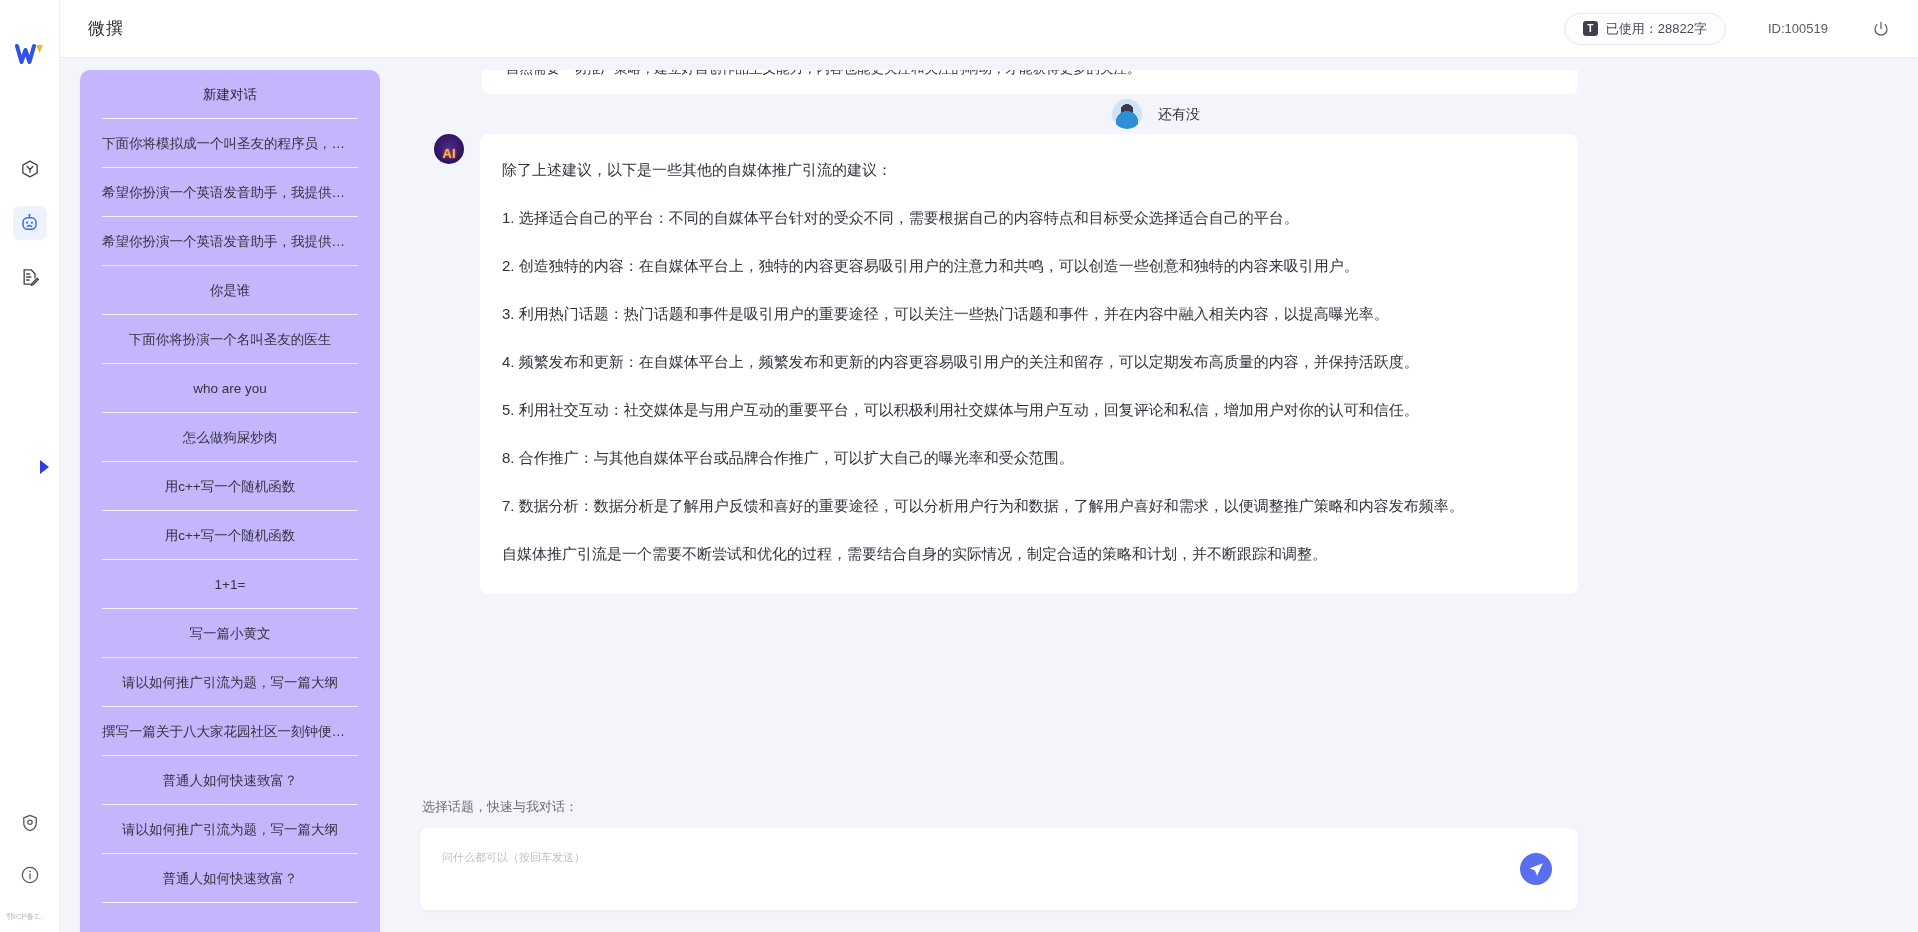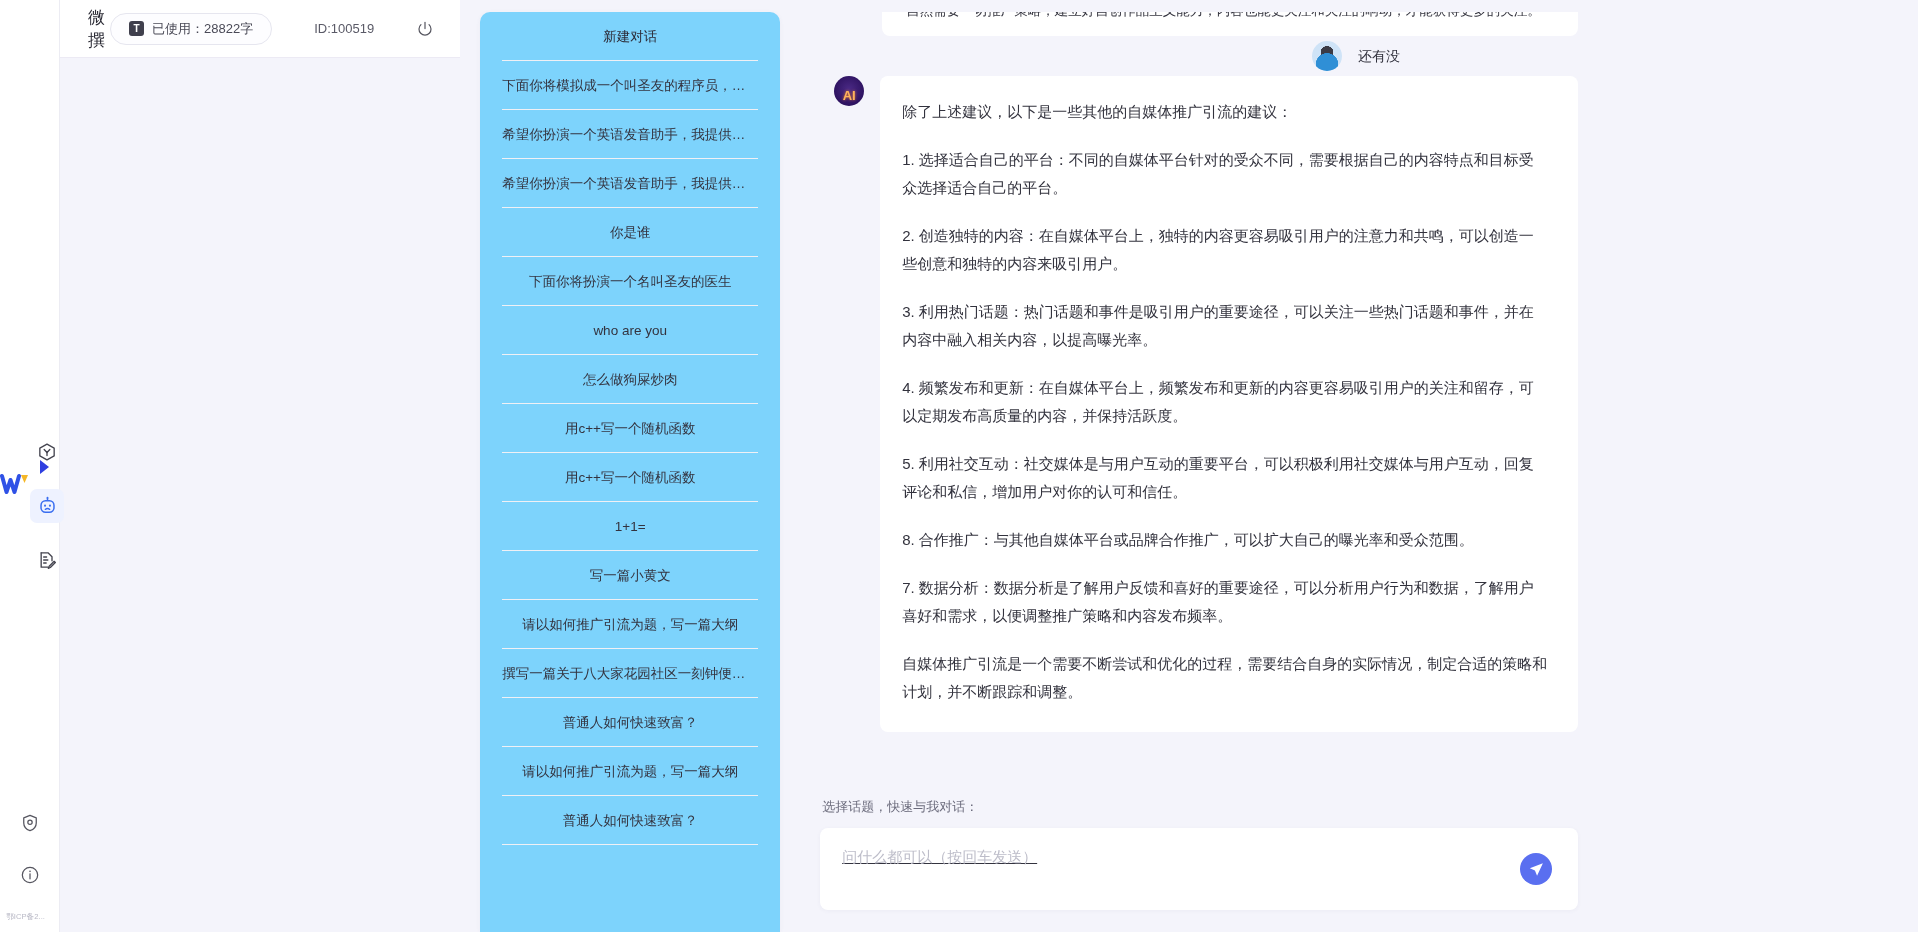--- a/index.html
+++ b/index.html
@@ -18,21 +18,21 @@
     background: #f4f4fb;
   }
 
   
   .rail {
     width: 60px;
     height: 932px;
     background: #ffffff;
     border-right: 1px solid #ececf3;
     display: flex;
-    flex-direction: row;
+    flex-direction: column;
     align-items: center;
     flex: 0 0 60px;
     position: relative;
   }
   .rail-logo {
     margin-top: 38px;
     width: 34px; height: 34px;
     display: flex; align-items: center; justify-content: center;
   }
   .rail-group-top { margin-top: 80px; display: flex; flex-direction: column; align-items: center; gap: 20px; }
@@ -66,20 +66,21 @@
     width: 58px;
     text-align: left;
     padding-left: 1px;
     line-height: 12px;
   }
 
   
   .right {
     flex: 1 1 auto;
     display: flex;
+    flex-direction: column;
     min-width: 0;
     height: 932px;
   }
 
   
   .topbar {
     height: 58px;
     flex: 0 0 58px;
     background: #ffffff;
     border-bottom: 1px solid #eceaf4;
@@ -131,21 +132,21 @@
     min-height: 0;
     background: #f4f4fb;
     padding: 12px 0 0 0;
   }
 
   
   .convo-panel {
     width: 300px;
     flex: 0 0 300px;
     margin-left: 20px;
-    background: #7dd3fc;
+    background: #c4b5fd;
     border-radius: 10px 10px 0 0;
     box-shadow: 0 1px 5px rgba(70,70,120,0.05);
     overflow: hidden;
     display: flex;
     flex-direction: column;
   }
   .convo-list {
     flex: 1 1 auto;
     overflow: hidden;
     padding: 0 22px;
@@ -268,25 +269,24 @@
     box-shadow: 0 1px 4px rgba(70,70,120,0.05);
   }
   .composer-input {
     width: 100%;
     height: 100%;
     border: none;
     outline: none;
     resize: none;
     background: transparent;
     padding: 18px 90px 18px 22px;
-    font-size: 15px;
+    font-size: 11px;
     color: #33333f;
     font-family: "Liberation Sans", "DejaVu Sans", sans-serif;
     line-height: 22px;
-    text-decoration: underline;
   }
   .composer-input::placeholder { color: #bdbdc9; }
   .send-btn {
     position: absolute;
     right: 26px;
     top: 50%;
     transform: translateY(-50%);
     width: 32px; height: 32px;
     border-radius: 50%;
     background: #5a6ff0;

